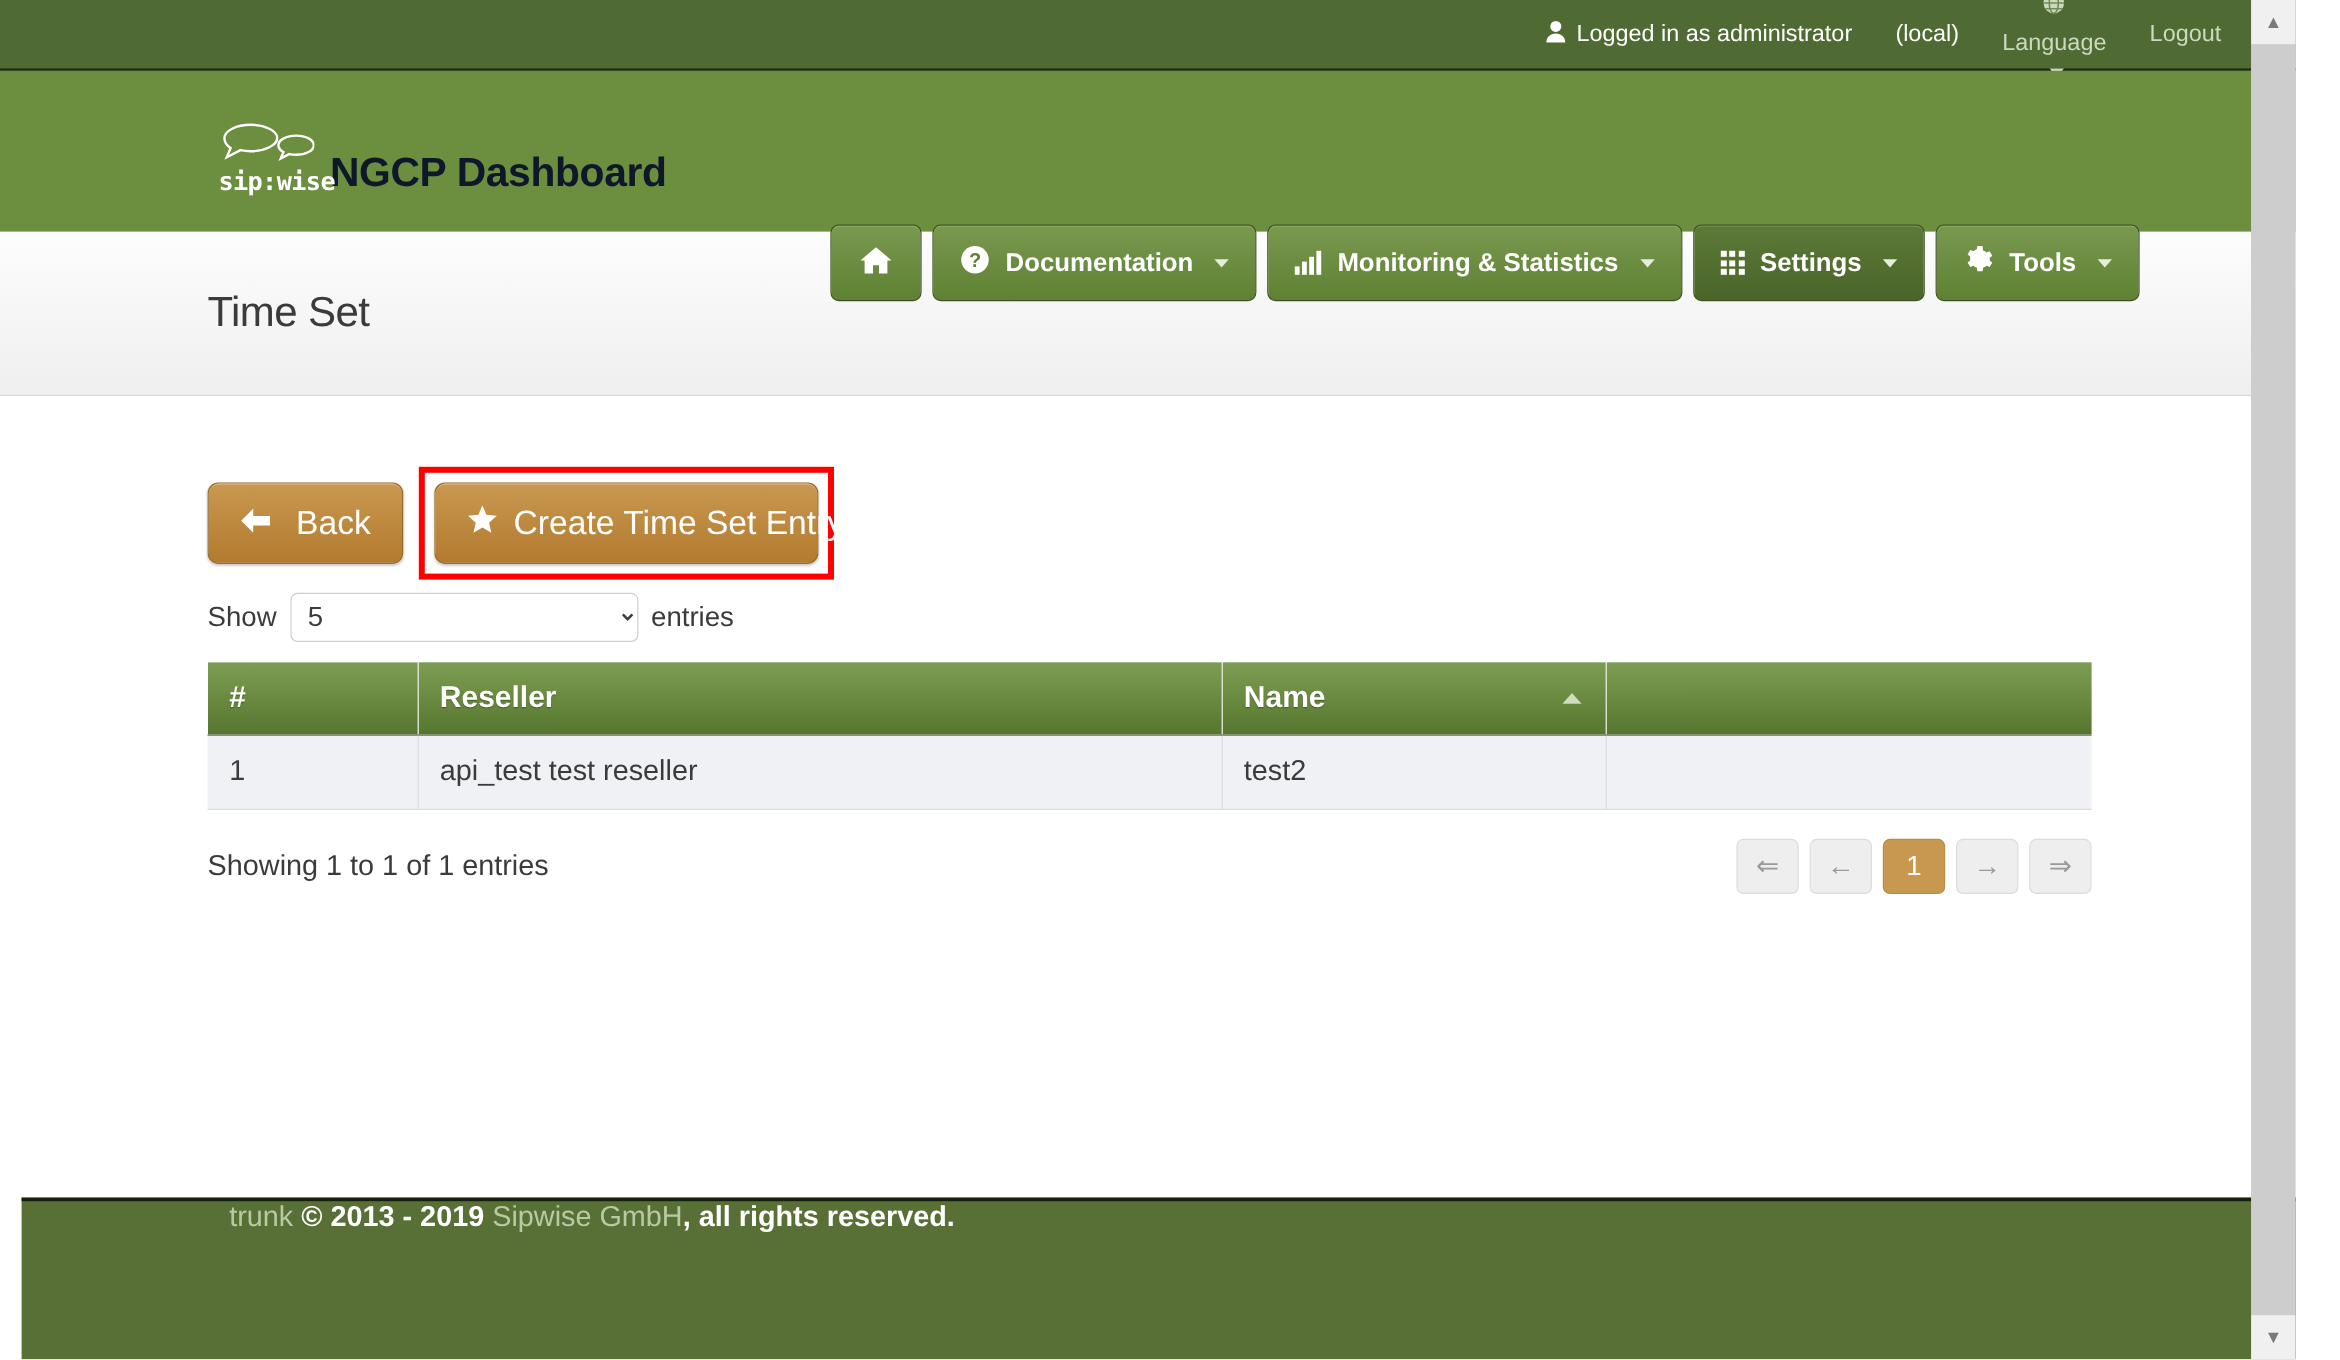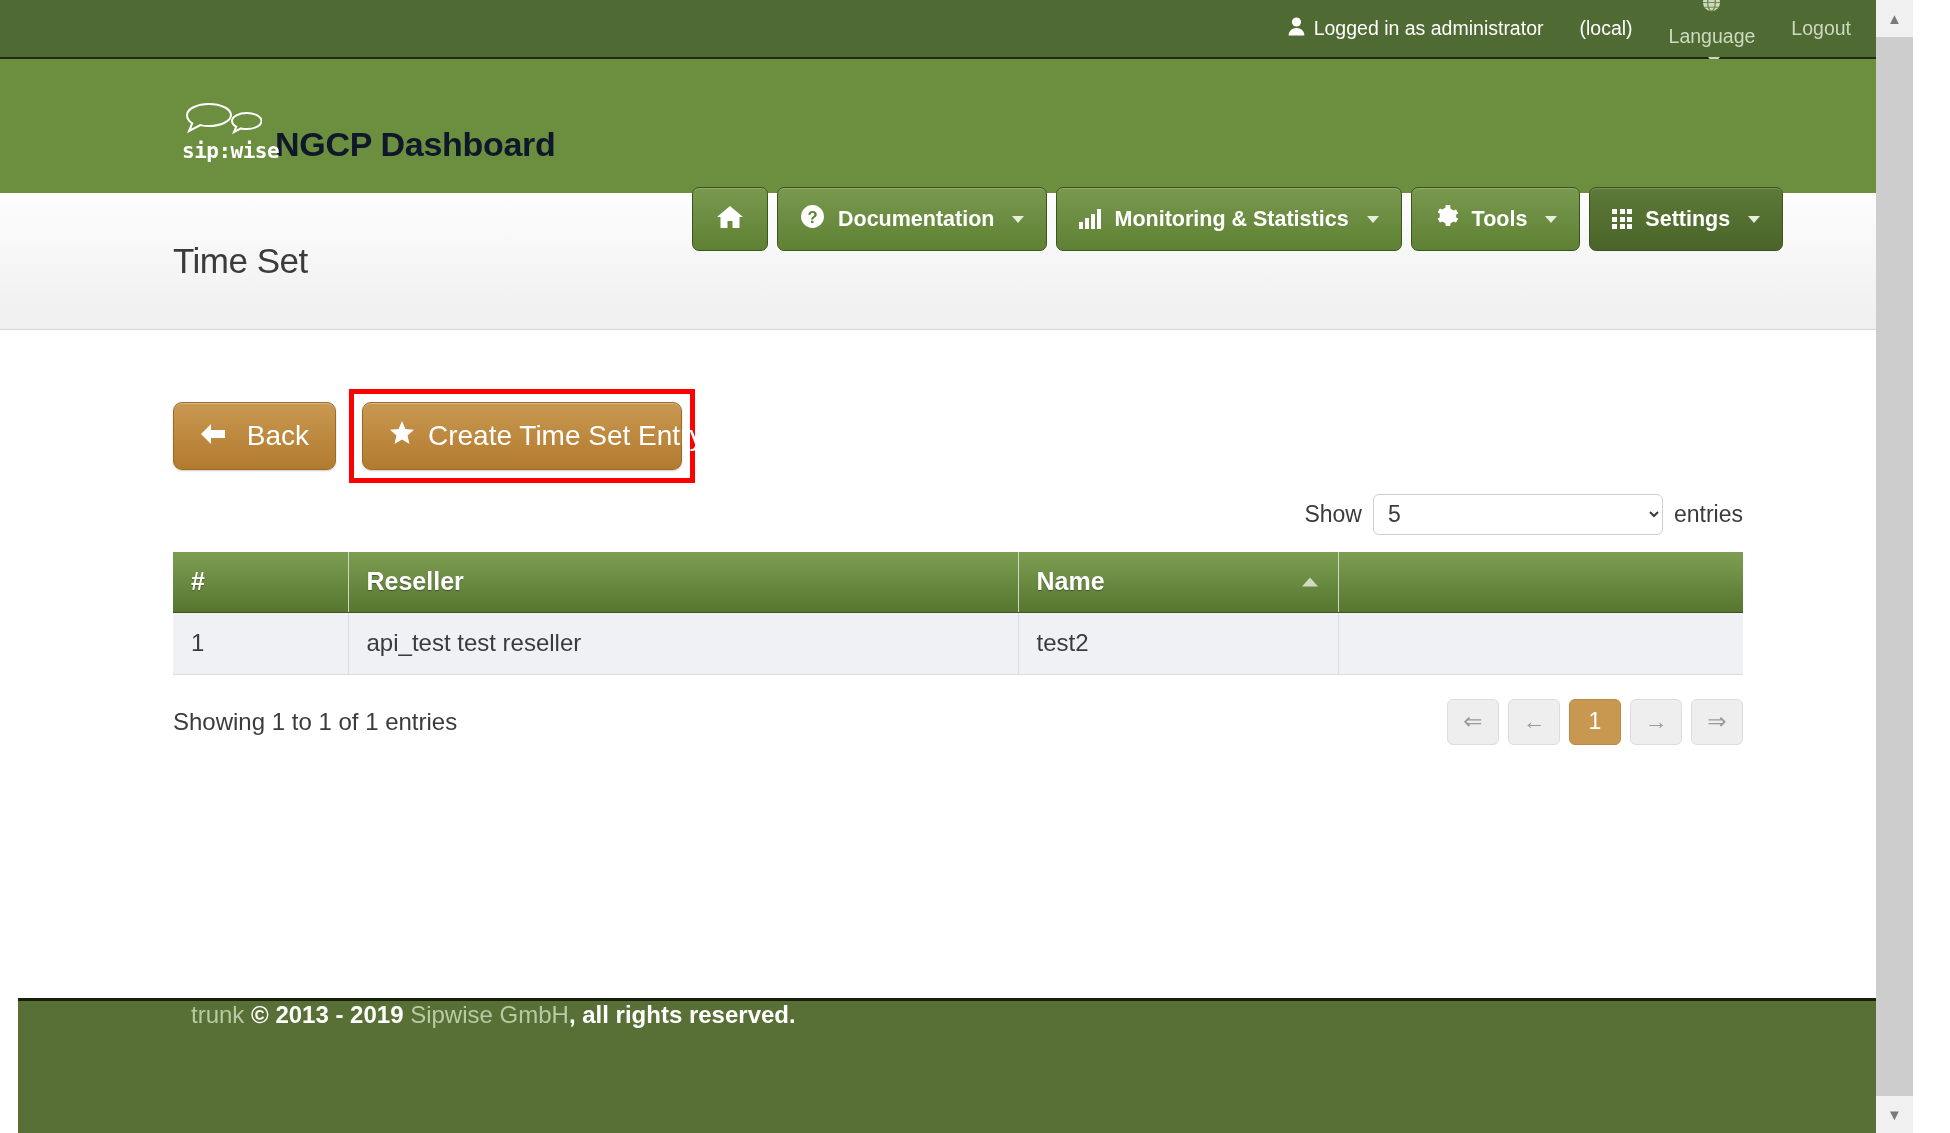--- a/index.html
+++ b/index.html
@@ -174,21 +174,21 @@
     margin-left: 13px;
     display: inline-block;
     line-height: 0;
   }
   .btn-create { width: 320px; }
 
   
   .toolrow {
     display: flex;
     align-items: center;
-    justify-content: flex-end;
+    justify-content: space-between;
     margin-top: 10px;
     height: 48px;
   }
   .lenwrap { display: flex; align-items: center; gap: 11px; font-size: 23px; color: #3b3b3b; }
   .lenselect {
     width: 290px; height: 41px;
     border: 1px solid #cfcfcf;
     border-radius: 6px;
     background: #ffffff;
     font-size: 23px;
@@ -397,43 +397,43 @@
         <span class="bars">
             <i></i>
             <i></i>
             <i></i>
             <i></i>
           </span>
         <span>Monitoring &amp; Statistics</span>
         <span class="caret"></span>
       </div>
 
+      <div class="navbtn settings">
+        <span class="grid9">
+            <i></i>
+            <i></i>
+            <i></i>
+            <i></i>
+            <i></i>
+            <i></i>
+            <i></i>
+            <i></i>
+            <i></i>
+          </span>
+        <span>Settings</span>
+        <span class="caret"></span>
+      </div>
+
       <div class="navbtn">
         <span class="glyph">
           <svg width="25" height="25" viewBox="0 0 24 24">
             <path fill="#ffffff" d="M12 8.2a3.8 3.8 0 100 7.6 3.8 3.8 0 000-7.6zm9.3 3.8c0-.6-.05-1.1-.14-1.6l2.1-1.6-2.1-3.6-2.5 1a8.9 8.9 0 00-2.8-1.6L15.5.9h-4.2l-.36 2.7a8.9 8.9 0 00-2.8 1.6l-2.5-1-2.1 3.6 2.1 1.6c-.1.5-.14 1-.14 1.6s.05 1.1.14 1.6l-2.1 1.6 2.1 3.6 2.5-1a8.9 8.9 0 002.8 1.6l.36 2.7h4.2l.36-2.7a8.9 8.9 0 002.8-1.6l2.5 1 2.1-3.6-2.1-1.6c.09-.5.14-1 .14-1.6z"></path>
           </svg>
         </span>
         <span>Tools</span>
-        <span class="caret"></span>
-      </div>
-
-      <div class="navbtn settings">
-        <span class="grid9">
-            <i></i>
-            <i></i>
-            <i></i>
-            <i></i>
-            <i></i>
-            <i></i>
-            <i></i>
-            <i></i>
-            <i></i>
-          </span>
-        <span>Settings</span>
         <span class="caret"></span>
       </div>
 
     </div>
   </div>
 
   <div class="titleband">
     <h1>Time Set</h1>
   </div>
 

